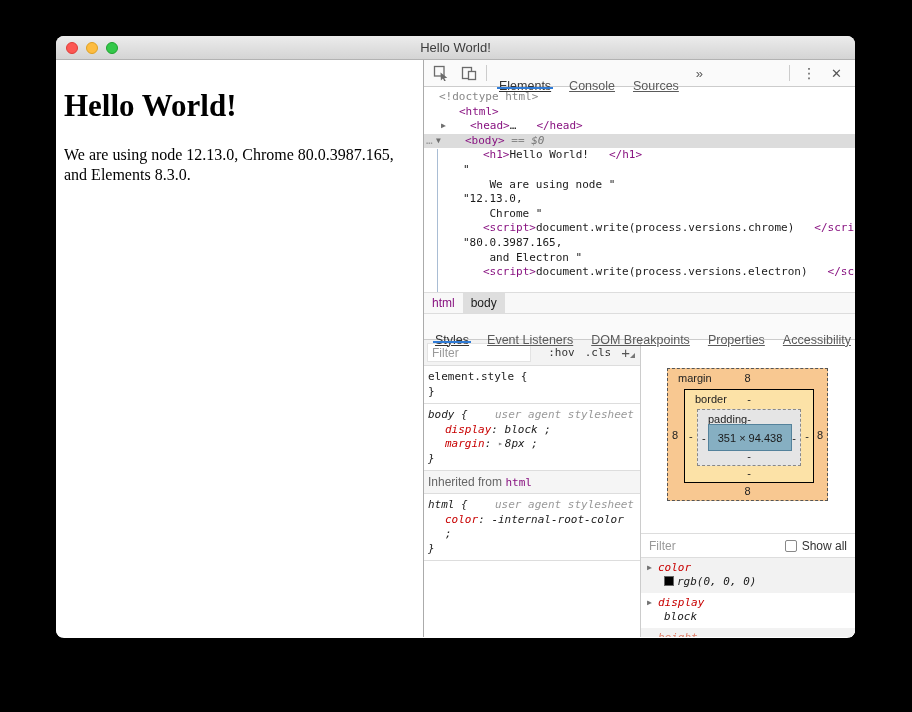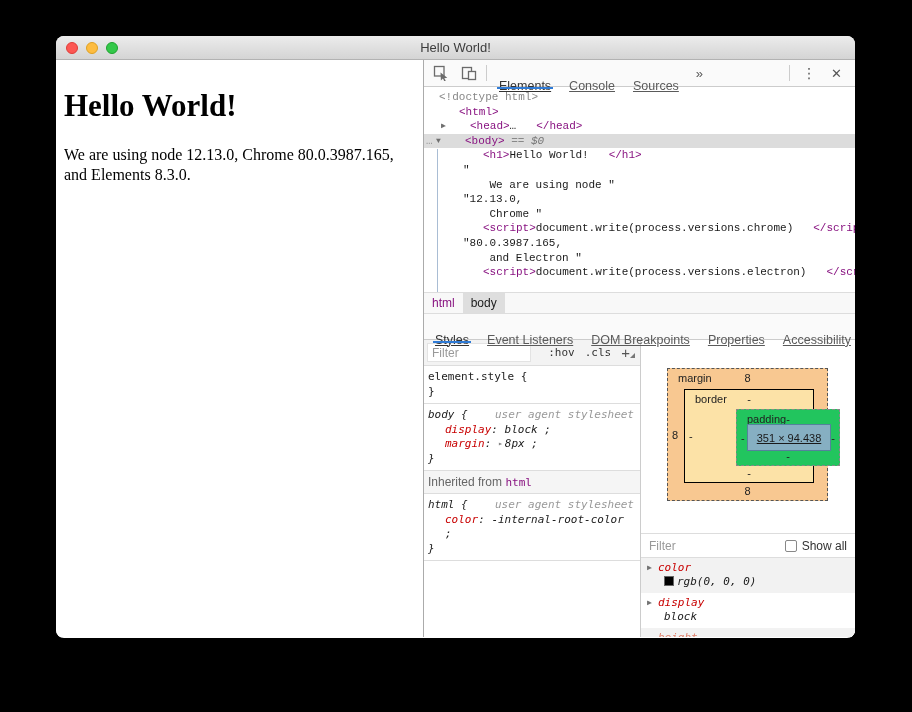--- a/index.html
+++ b/index.html
@@ -37,21 +37,21 @@
   .dt-tab.active { color:#333; }
   .dt-tab.active::after { content:""; position:absolute; left:7px; right:7px; bottom:0; height:2px; background:#2f7bd6; }
   .more-tabs { font-size:13px; color:#5a5a5a; padding:0 8px; }
   .tb-spacer { flex:1; }
   .menu-glyph { font-size:14px; color:#555; padding:0 9px; }
   .close-glyph { font-size:13px; color:#555; padding:0 10px 0 6px; }
 
   
   .dt-tree { height:205px; overflow:hidden; position:relative; flex:none;
              font-family:"DejaVu Sans Mono", monospace; font-size:11px; padding-top:3px; color:#1a1a1a; }
-  .tl { height:14.6px; line-height:14.6px; white-space:pre; position:relative;font-family:Liberation Mono, monospace; }
+  .tl { height:14.6px; line-height:14.6px; white-space:pre; position:relative; }
   .tl.selected { background:#dcdcdc; }
   .tl .gutter { position:absolute; left:2px; color:#999; letter-spacing:-1px; }
   .tl .tri { display:inline-block; width:9px; font-size:8px; color:#6e6e6e; vertical-align:1px; }
   .seg-tag { color:#881280;margin-left:20px; }
   .seg-plain { color:#1a1a1a; }
   .seg-gray { color:#888; }
   .seg-grayi { color:#777; font-style:italic; }
   .indent-guide { position:absolute; left:13px; top:62px; bottom:0; width:1px; background:#a9bdd4; }
 
   
@@ -94,23 +94,23 @@
   
   .computed-col { flex:1; min-width:0; display:flex; flex-direction:column; background:#fff; }
   .bm-area { height:193px; position:relative; flex:none; }
   .bm-label { position:absolute; left:10px; top:3px; font-size:11px; color:#222; }
   .bm-top, .bm-bottom { position:absolute; left:0; right:0; text-align:center; font-size:11px; color:#222; }
   .bm-top { top:3px; } .bm-bottom { bottom:3px; }
   .bm-left, .bm-right { position:absolute; top:50%; transform:translateY(-50%); font-size:11px; color:#222; }
   .bm-left { left:4px; } .bm-right { right:4px; }
   .bm-margin { position:absolute; left:26px; top:28px; width:161px; height:133px; background:#f8c891; border:1px dashed #555; }
   .bm-border { position:absolute; left:16px; top:20px; width:130px; height:94px; background:#fce2a7; border:1px solid #000; }
-  .bm-padding { position:absolute; left:12px; top:19px; width:104px; height:57px; background:#22c55e; border:1px dashed #888;margin-left:39px; }
+  .bm-padding { position:absolute; left:12px; top:19px; width:104px; height:57px; background:#e5e5e5; border:1px dashed #888; }
   .bm-content { position:absolute; left:10px; top:14px; width:84px; height:27px; background:#86afc2; border:1px solid #54829b;
-                display:flex; align-items:center; justify-content:center; font-size:11px; color:#1a1a1a;text-decoration:underline; }
+                display:flex; align-items:center; justify-content:center; font-size:11px; color:#1a1a1a; }
   .computed-toolbar { height:25px; border-top:1px solid #ddd; border-bottom:1px solid #ddd;
                       display:flex; align-items:center; padding:0 8px; font-size:12px; flex:none; }
   .computed-filter { border:none; outline:none; width:90px; font:12px "Liberation Sans",sans-serif; color:#333; background:transparent; }
   .checkbox { width:12px; height:12px; border:1px solid #888; border-radius:2px; background:#fff; margin-right:5px; flex:none; }
   .showall-wrap { margin-left:auto; display:flex; align-items:center; color:#333; }
   .computed-rows { flex:1; overflow:hidden; font-family:"DejaVu Sans Mono", monospace; font-size:11px;font-style:italic; }
   .cgroup { padding:3px 0 4px 6px; line-height:14px; }
   .cgroup.alt { background:#f2f2f2; }
   .cpname { color:#c80000; }
   .cpname.faded { color:#e0826c; }

